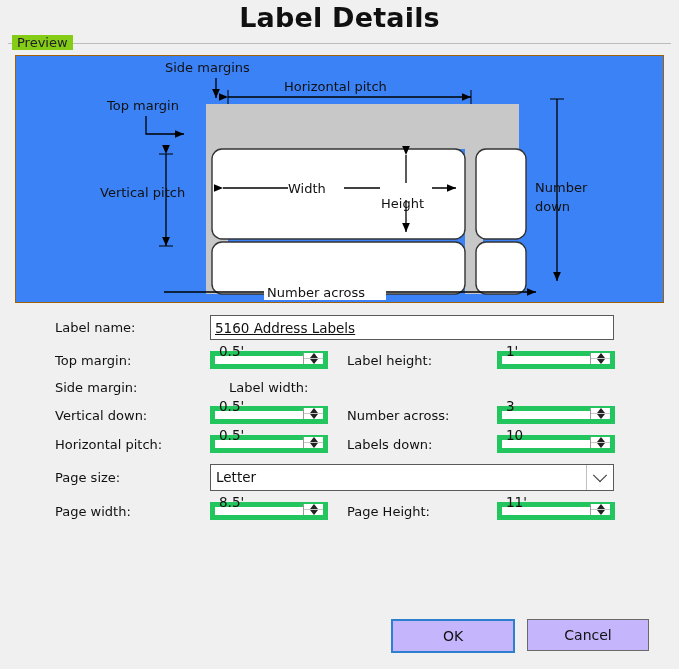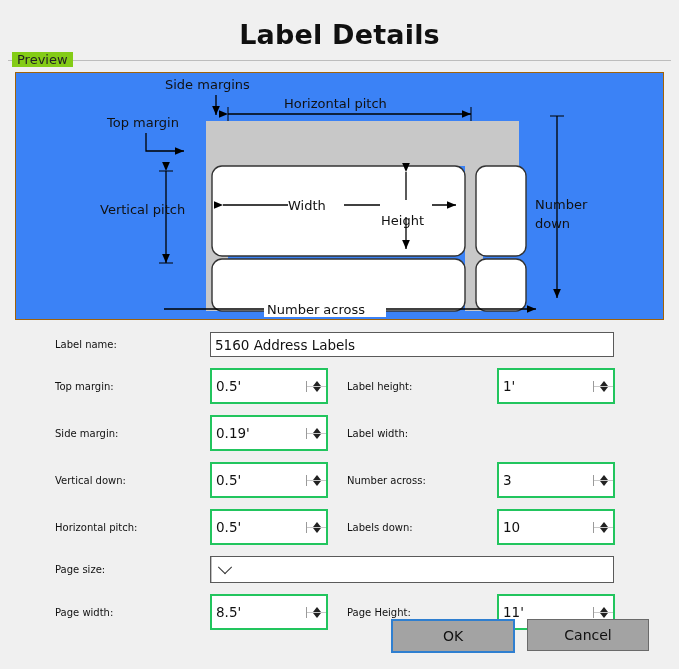--- a/index.html
+++ b/index.html
@@ -14,21 +14,21 @@
     font-size: 13px;
     color: #111;
     overflow: hidden;
     position: relative;
   }
   .dialog-title {
     text-align: center;
     font-size: 27px;
     font-weight: bold;
     letter-spacing: 0.2px;
-    padding-top: 19px;
+    padding-top: 2px;
     color: #101010;
   }
   .preview-group {
     margin: 10px 8px 0 8px;
     position: relative;
   }
   .group-label {
     position: absolute;
     top: -8px;
     left: 4px;
@@ -54,43 +54,43 @@
   .form {
     margin: 12px 0 0 0;
     padding: 0 30px 0 55px;
   }
   .row {
     display: flex;
     align-items: center;
     margin-bottom: 11px;
   }
   .lbl {
-    font-size: 10px;
+    font-size: 13px;
     color: #111;
     white-space: nowrap;
   }
   .col1-label { width: 155px; }
   .col2-label { width: 150px; padding-left: 19px; }
 
   .textfield {
     border: 1px solid #5a5a5a;
     background: #fff;
     height: 25px;
     line-height: 25px;
     padding: 0 4px;
     font-size: 13.5px;
     color: #111;
     box-sizing: border-box;
   }
   .spin-wrap {
     display: flex;
-    align-items: center;
+    align-items: flex-end;
     width: 118px;
-    height: 36px;
-    border: 2px solid #22c55e;
+    height: 18px;
+    border: 5px solid #22c55e;
     background: #fff;
     box-sizing: border-box;
   }
   .spin-wrap .val {
     flex: 1;
     padding: 0 4px;
     font-size: 13.5px;
     line-height: 25px;
     color: #111;
     overflow: hidden;
@@ -113,20 +113,21 @@
   .tri-up, .tri-dn {
     width: 0; height: 0;
     border-left: 4px solid transparent;
     border-right: 4px solid transparent;
   }
   .tri-up { border-bottom: 5px solid #222; }
   .tri-dn { border-top: 5px solid #222; }
 
   .wide-field {
     width: 404px;
+    text-decoration: underline;
   }
   .combo {
     width: 404px;
     height: 27px;
     border: 1px solid #5a5a5a;
     background: #fff;
     display: flex;
     align-items: stretch;
     box-sizing: border-box;
   }
@@ -153,21 +154,21 @@
   .buttons {
     position: absolute;
     right: 30px;
     bottom: 16px;
     display: flex;
     gap: 12px;
   }
   .btn {
     width: 120px;
     height: 30px;
-    background: #a3a3a3;
+    background: #c4b5fd;
     border: 1px solid #6a6a6a;
     font-size: 14px;
     color: #111;
     display: flex;
     align-items: center;
     justify-content: center;
     cursor: default;
   }
   .btn.default {
     border: 2px solid #2f7fd0;
@@ -267,31 +268,20 @@
           </div>
         <div class="b">
             <span class="tri-dn"></span>
           </div>
       </div>
     </div>
   </div>
 
   <div class="row">
     <span class="lbl col1-label">Side margin:</span>
-    <div class="spin-wrap">
-      <div class="val">0.19'</div>
-      <div class="spin-btns">
-        <div class="b">
-            <span class="tri-up"></span>
-          </div>
-        <div class="b">
-            <span class="tri-dn"></span>
-          </div>
-      </div>
-    </div>
     <span class="lbl col2-label">Label width:</span>
   </div>
 
   <div class="row">
     <span class="lbl col1-label">Vertical down:</span>
     <div class="spin-wrap">
       <div class="val">0.5'</div>
       <div class="spin-btns">
         <div class="b">
             <span class="tri-up"></span>
@@ -338,20 +328,21 @@
         <div class="b">
             <span class="tri-dn"></span>
           </div>
       </div>
     </div>
   </div>
 
   <div class="row">
     <span class="lbl col1-label">Page size:</span>
     <div class="combo">
+      <div class="val">Letter</div>
       <div class="arrow-btn">
           <span class="chev"></span>
         </div>
     </div>
   </div>
 
   <div class="row">
     <span class="lbl col1-label">Page width:</span>
     <div class="spin-wrap">
       <div class="val">8.5'</div>

